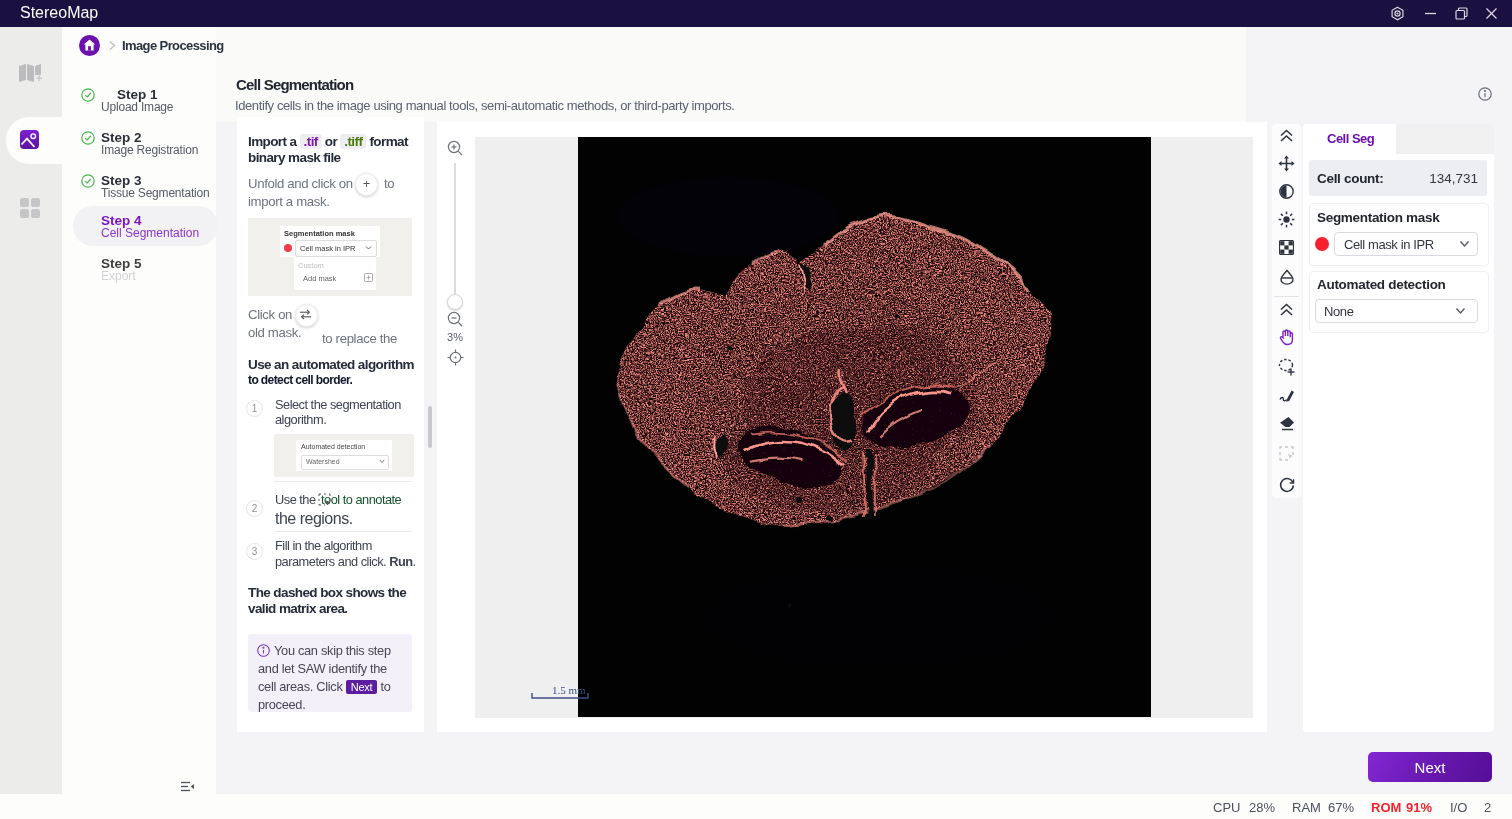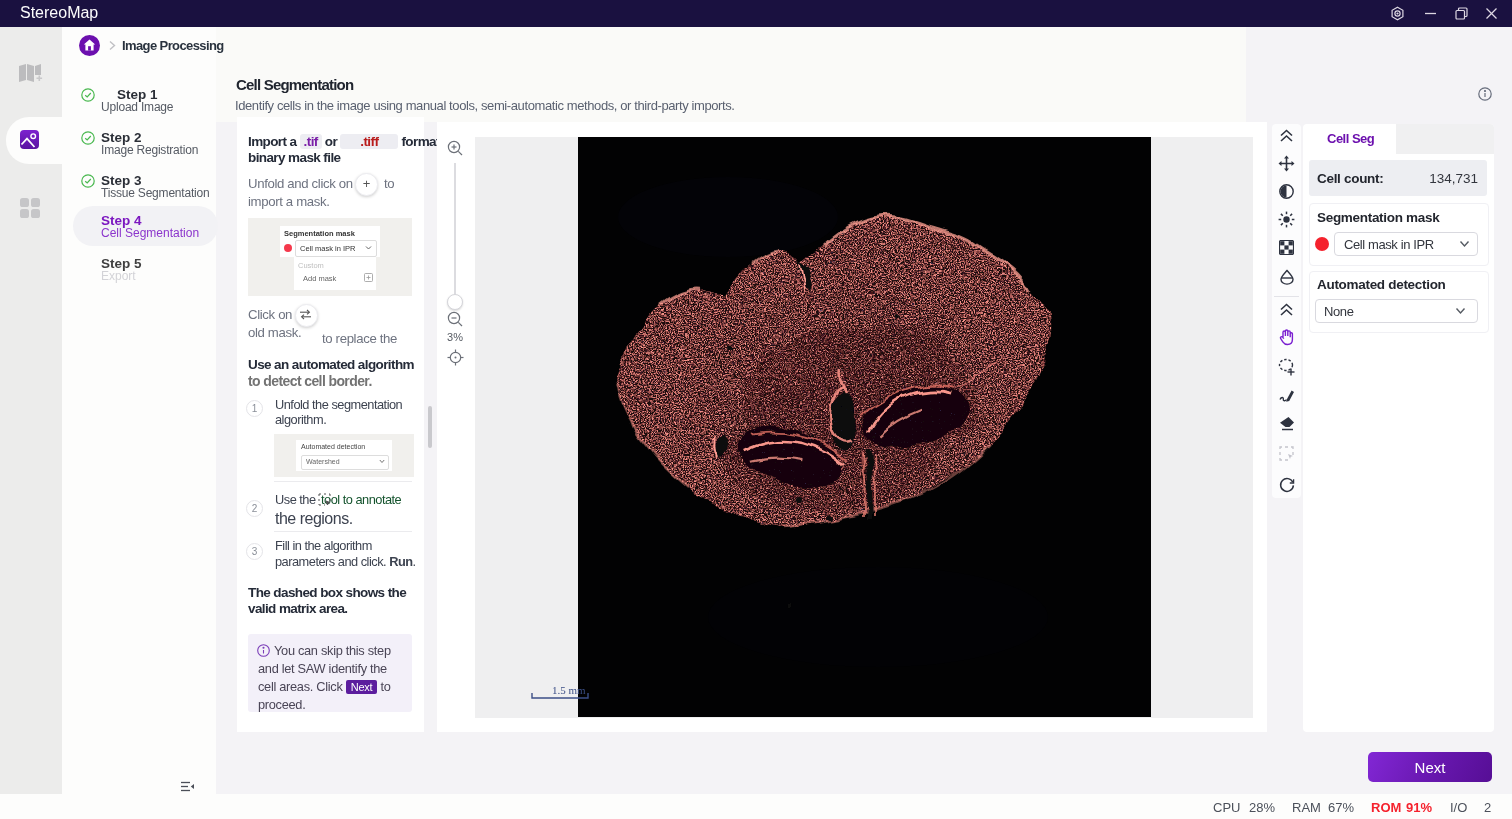--- a/index.html
+++ b/index.html
@@ -104,21 +104,21 @@
 
 <div class="ab" style="left:236px;top:76px;font-size:15px;font-weight:bold;color:#20252f;letter-spacing:-0.8px;">Cell Segmentation</div>
 <div class="ab" style="left:235px;top:98px;font-size:13px;color:#5a6170;letter-spacing:-0.4px;">Identify cells in the image using manual tools, semi-automatic methods, or third-party imports.</div>
 <svg class="ab" style="left:1478px;top:87px;" width="14" height="14" viewBox="0 0 14 14" fill="none" stroke="#676d7c" stroke-width="1.2">
     <circle cx="7" cy="7" r="6.2"></circle>
     <line x1="7" y1="6" x2="7" y2="10"></line>
     <circle cx="7" cy="4" r="0.5" fill="#676d7c"></circle>
   </svg>
 
 <div class="ab" style="left:237px;top:117px;width:187px;height:615px;background:#ffffff;"></div>
-<div class="ab nowrap" style="left:248px;top:134px;font-size:13.5px;font-weight:bold;color:#252b38;letter-spacing:-0.6px;">Import a <span style="background:#ededf2;color:#7b1fa8;padding:0 4px;border-radius:3px;">.tif</span> or <span style="background:#ededf2;color:#b91c1c;padding:0 20px;border-radius:3px;">.tiff</span> format</div>
+<div class="ab nowrap" style="left:248px;top:134px;font-size:13.5px;font-weight:bold;color:#252b38;letter-spacing:-0.6px;">Import a <span style="background:#ededf2;color:#7b1fa8;padding:0 4px;border-radius:3px;">.tif</span> or <span style="background:#ededf2;color:#4d7c0f;padding:0 4px;border-radius:3px;">.tiff</span> format</div>
 <div class="ab nowrap" style="left:248px;top:150px;font-size:13.5px;font-weight:bold;color:#252b38;letter-spacing:-0.6px;">binary mask file</div>
 <div class="ab nowrap" style="left:248px;top:176px;font-size:13.2px;color:#6e7380;letter-spacing:-0.35px;">Unfold and click on</div>
 <div class="ab nowrap" style="left:384px;top:176px;font-size:13.2px;color:#6e7380;letter-spacing:-0.35px;">to</div>
 <div class="ab nowrap" style="left:248px;top:194px;font-size:13.2px;color:#6e7380;letter-spacing:-0.35px;">import a mask.</div>
 <div class="ab" style="left:355px;top:173px;width:21px;height:21px;background:#fff;border:1px solid #ececf0;border-radius:50%;box-shadow:0 1px 3px rgba(0,0,0,.18);font-size:13px;color:#555;text-align:center;line-height:20px;">+</div>
 
 <div class="ab" style="left:248px;top:218px;width:164px;height:78px;background:#f1f0ed;"></div>
 <div class="ab" style="left:280px;top:226px;width:100px;height:31px;background:#fff;"></div>
 <div class="ab" style="left:294px;top:257px;width:82px;height:33px;background:#fff;"></div>
 <div class="ab" style="left:284px;top:229px;font-size:7.5px;font-weight:bold;color:#333;">Segmentation mask</div>
@@ -141,23 +141,23 @@
 <div class="ab nowrap" style="left:248px;top:325px;font-size:13.2px;color:#6e7380;letter-spacing:-0.35px;">old mask.</div>
 <div class="ab" style="left:295px;top:304px;width:21px;height:21px;background:#fff;border:1px solid #ececf0;border-radius:50%;box-shadow:0 1px 3px rgba(0,0,0,.18);"></div>
 <svg class="ab" style="left:299px;top:309px;" width="13" height="11" viewBox="0 0 13 11" fill="none" stroke="#555" stroke-width="1.1">
     <path d="M1 3.2 h9"></path>
     <path d="M8 1 l2.4 2.2 L8 5.4"></path>
     <path d="M12 7.8 h-9"></path>
     <path d="M5 5.6 L2.6 7.8 L5 10"></path>
   </svg>
 
 <div class="ab nowrap" style="left:248px;top:357px;font-size:13.5px;font-weight:bold;color:#252b38;letter-spacing:-0.6px;">Use an automated algorithm</div>
-<div class="ab nowrap" style="left:248px;top:373px;font-size:14px;font-weight:bold;color:#737373;letter-spacing:-0.6px;">to detect cell border.</div>
+<div class="ab nowrap" style="left:248px;top:373px;font-size:12px;font-weight:bold;color:#0f172a;letter-spacing:-0.6px;">to detect cell border.</div>
 <div class="ab" style="left:246px;top:400px;width:15px;height:15px;border:1px solid #e4e4e8;border-radius:50%;font-size:10px;color:#8a8f98;text-align:center;line-height:15px;">1</div>
-<div class="ab nowrap" style="left:275px;top:397px;font-size:12.8px;color:#3d4350;letter-spacing:-0.5px;">Unfold the segmentation</div>
+<div class="ab nowrap" style="left:275px;top:397px;font-size:12.8px;color:#3d4350;letter-spacing:-0.5px;">Select the segmentation</div>
 <div class="ab nowrap" style="left:275px;top:412px;font-size:12.8px;color:#3d4350;letter-spacing:-0.5px;">algorithm.</div>
 
 <div class="ab" style="left:274px;top:434px;width:140px;height:43px;background:#f1f0ed;"></div>
 <div class="ab" style="left:296px;top:440px;width:96px;height:31px;background:#fff;"></div>
 <div class="ab" style="left:301px;top:443px;font-size:7px;color:#444;">Automated detection</div>
 <div class="ab" style="left:301px;top:455px;width:86px;height:13px;border:1px solid #ddd;border-radius:2px;background:#fff;"></div>
 <div class="ab" style="left:306px;top:458px;font-size:7px;color:#666;">Watershed</div>
 <svg class="ab" style="left:379px;top:459px;" width="6" height="5" viewBox="0 0 6 5" fill="none" stroke="#666" stroke-width="0.9">
     <path d="M0.8 1 L3 3.5 L5.2 1"></path>
   </svg>

